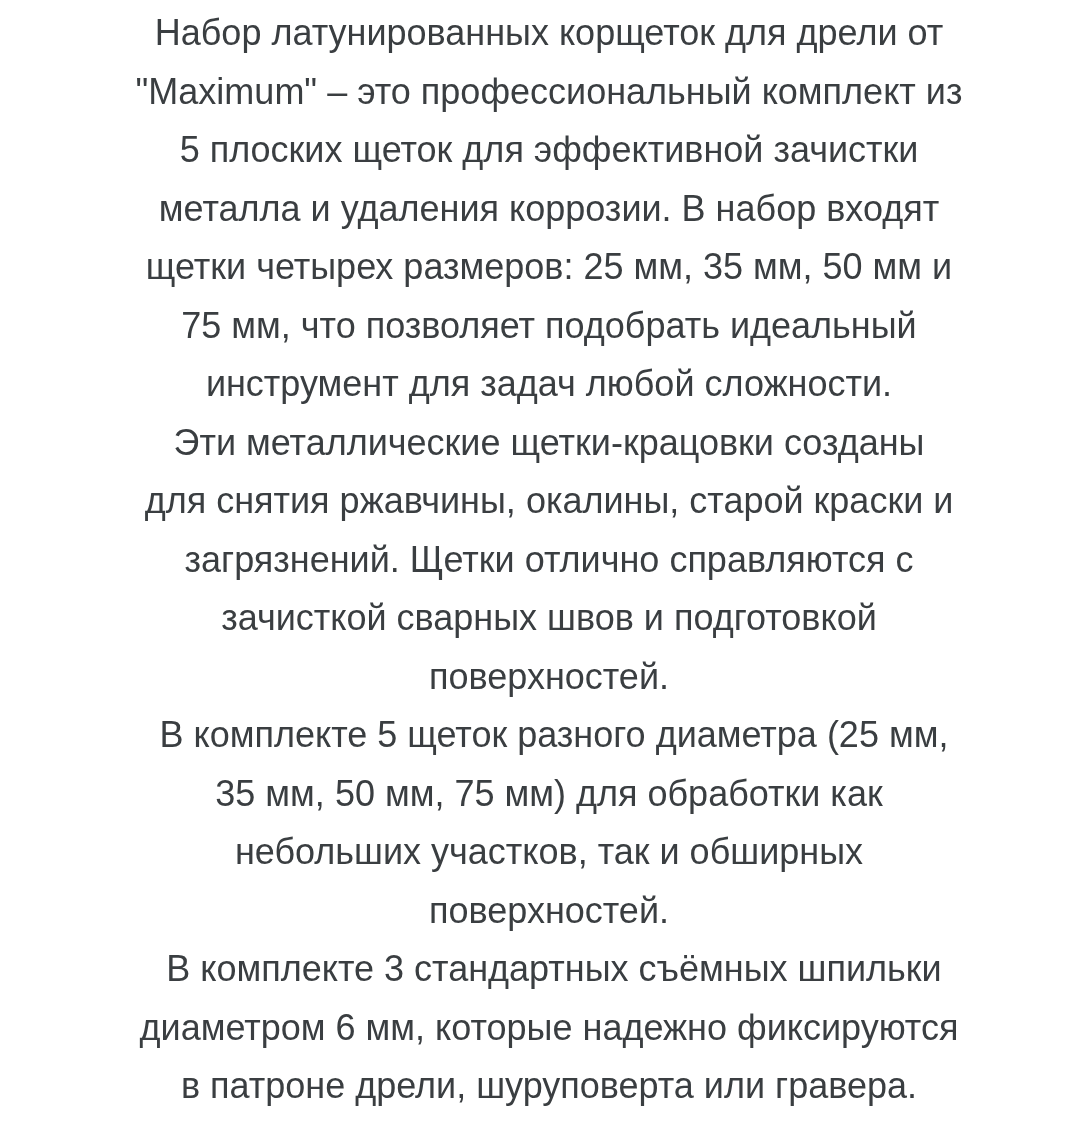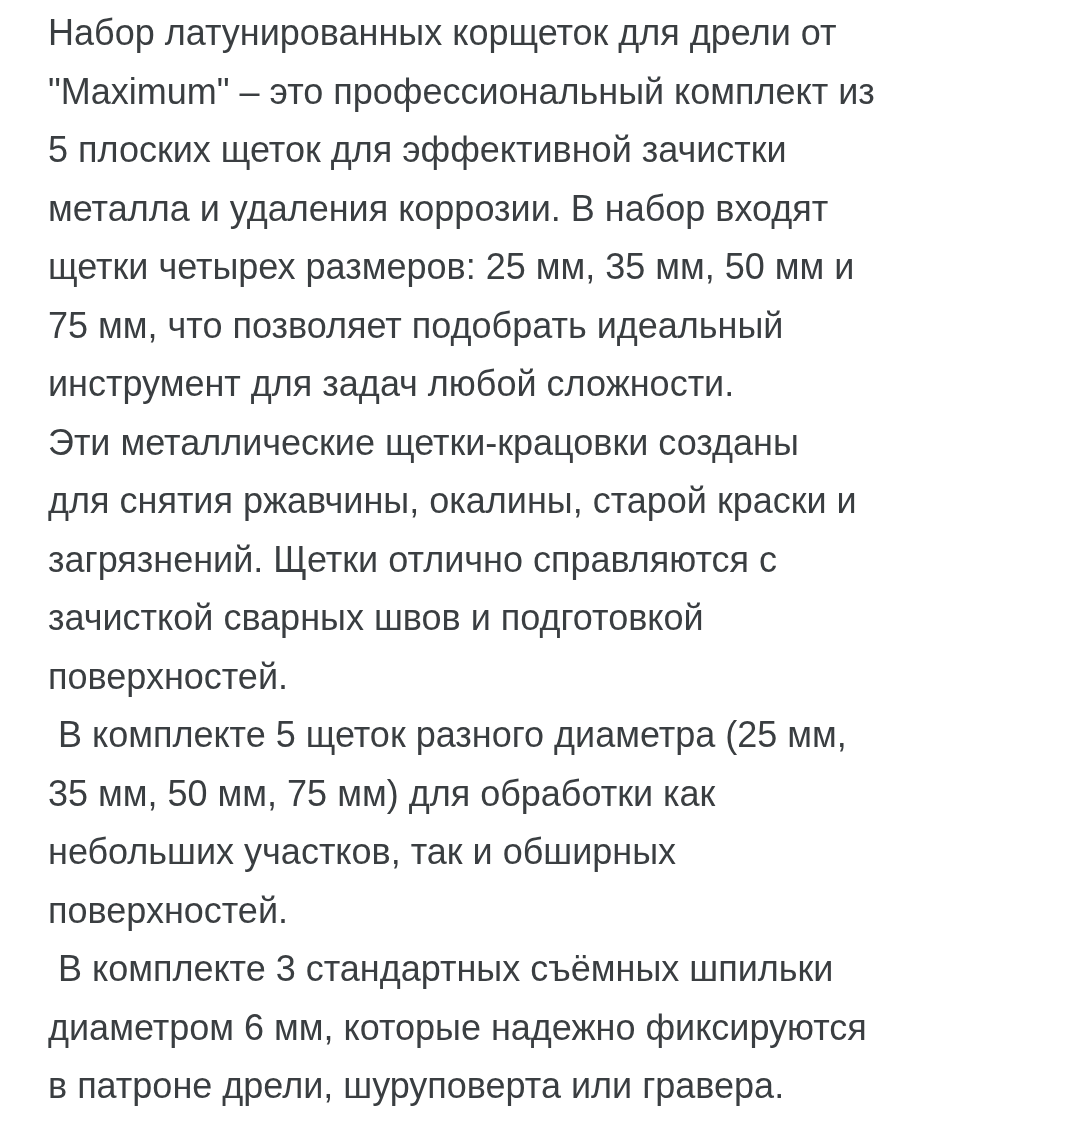--- a/index.html
+++ b/index.html
@@ -19,20 +19,21 @@
   .description {
     margin: 0;
     padding: 4px 30px 0 48px;
     font-family: "Liberation Sans", "DejaVu Sans", sans-serif;
     font-size: 36px;
     line-height: 58.5px;
     font-weight: 400;
     color: #3a3e41;
     white-space: pre;       
     letter-spacing: 0px;
+    text-align: center;
   }
 </style>
 </head>
 <body>
 
 <div class="page">
   <p class="description">Набор латунированных корщеток для дрели от
 "Maximum" – это профессиональный комплект из
 5 плоских щеток для эффективной зачистки
 металла и удаления коррозии. В набор входят

